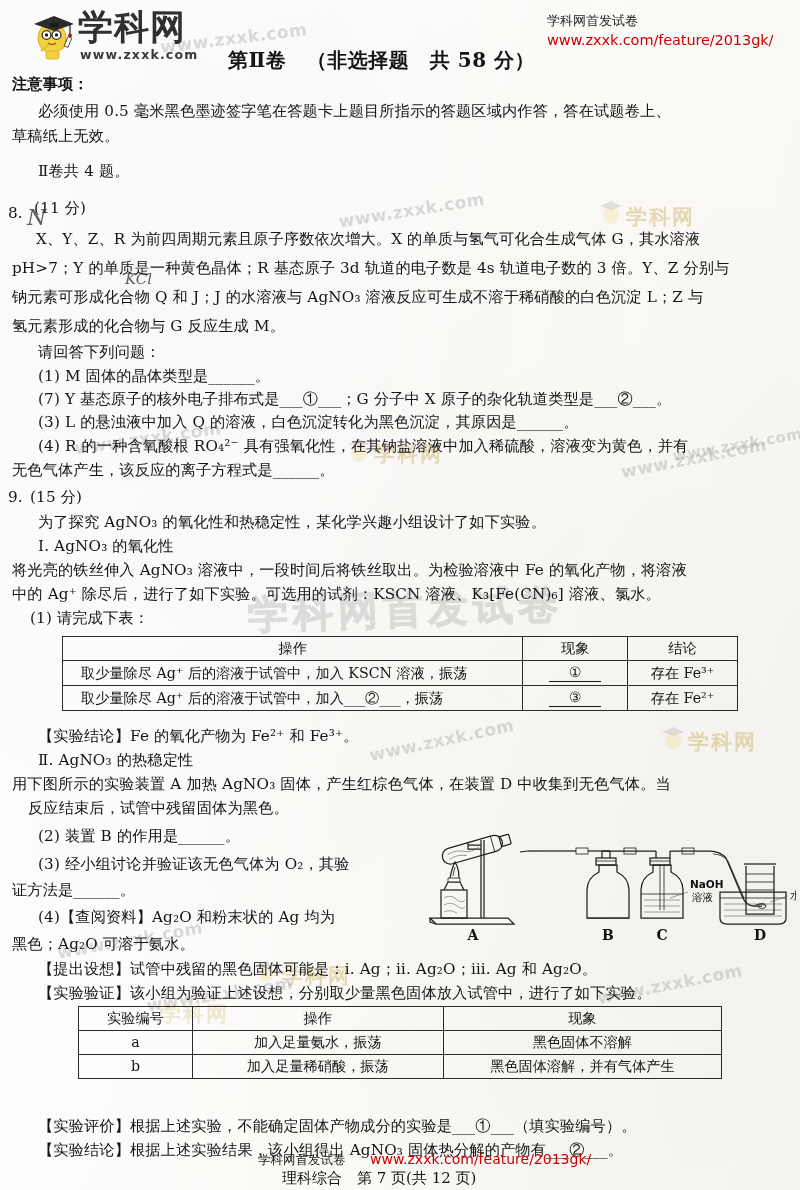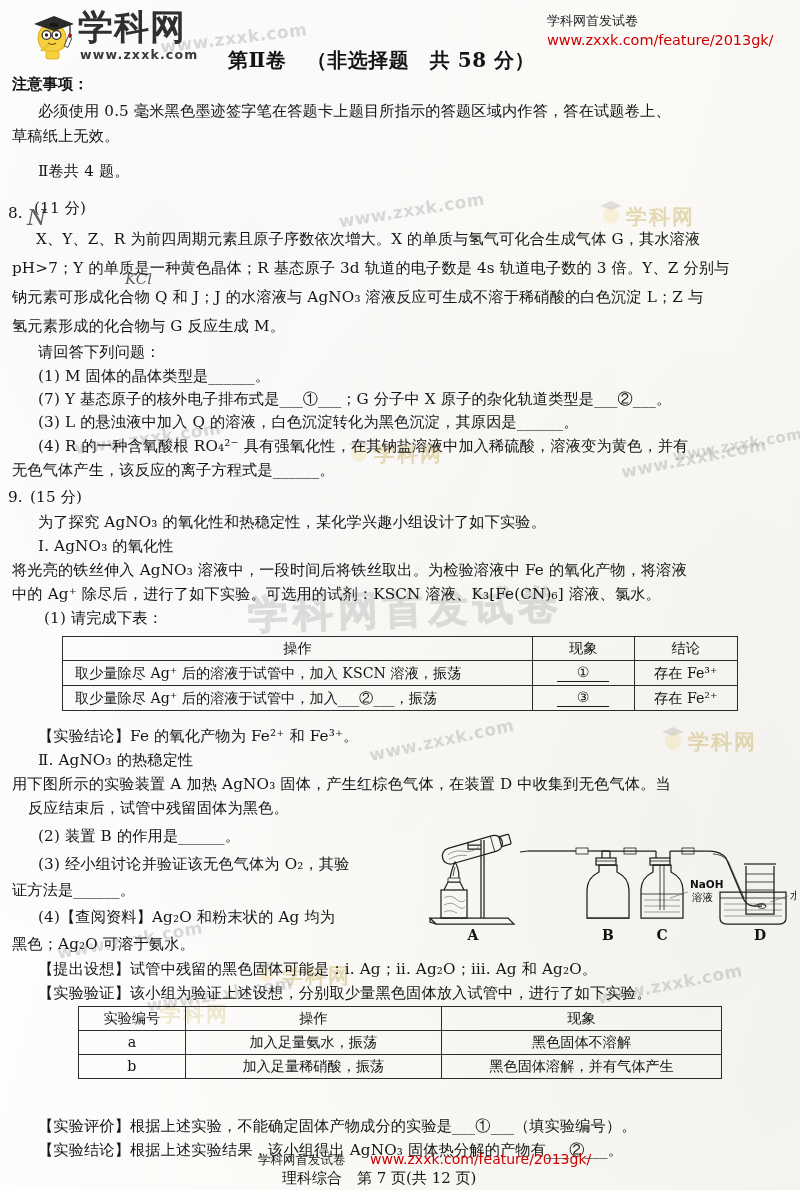--- a/index.html
+++ b/index.html
@@ -97,21 +97,21 @@
   .blank.w1 { width: 52px; }
 
   
   table {
     border-collapse: collapse;
     font-size: 14.2px;
     color: #141414;
   }
   table td, table th {
     border: 1.3px solid #2b2b2b;
-    padding: 3px 12px;
+    padding: 3px 18px;
     font-weight: 400;
     line-height: 17px;
     white-space: nowrap;
   }
   table th { font-weight: 400; }
   #tbl1 { left: 62px; top: 636px; width: 676px; }
   #tbl1 table { width: 676px; }
   #tbl2 { left: 78px; top: 1006px; width: 644px; }
   #tbl2 table { width: 644px; }
   .c { text-align: center; }
@@ -282,21 +282,21 @@
   <div class="z ln" style="left:38px;top:414px;">(3) L 的悬浊液中加入 Q 的溶液，白色沉淀转化为黑色沉淀，其原因是______。</div>
   <div class="z ln" style="left:38px;top:438px;">(4) R 的一种含氧酸根 RO₄²⁻ 具有强氧化性，在其钠盐溶液中加入稀硫酸，溶液变为黄色，并有</div>
   <div class="z ln" style="left:12px;top:462px;">无色气体产生，该反应的离子方程式是______。</div>
 
   <div class="z ln" style="left:8px;top:489px;">9.</div>
   <div class="z ln" style="left:30px;top:489px;">(15 分)</div>
   <div class="z ln" style="left:38px;top:514px;">为了探究 AgNO₃ 的氧化性和热稳定性，某化学兴趣小组设计了如下实验。</div>
   <div class="z ln" style="left:38px;top:538px;">Ⅰ. AgNO₃ 的氧化性</div>
   <div class="z ln" style="left:12px;top:562px;text-align:center;">将光亮的铁丝伸入 AgNO₃ 溶液中，一段时间后将铁丝取出。为检验溶液中 Fe 的氧化产物，将溶液</div>
   <div class="z ln" style="left:12px;top:586px;">中的 Ag⁺ 除尽后，进行了如下实验。可选用的试剂：KSCN 溶液、K₃[Fe(CN)₆] 溶液、氯水。</div>
-  <div class="z ln" style="left:44px;top:610px;">(1) 请完成下表：</div>
+  <div class="z ln" style="left:30px;top:610px;">(1) 请完成下表：</div>
 
   <div id="tbl1" class="z">
     <table>
       <thead>
         <tr>
           <th class="c" style="width:490px;">操作</th>
           <th class="c" style="width:96px;">现象</th>
           <th class="c" style="width:90px;">结论</th>
         </tr>
       </thead>

